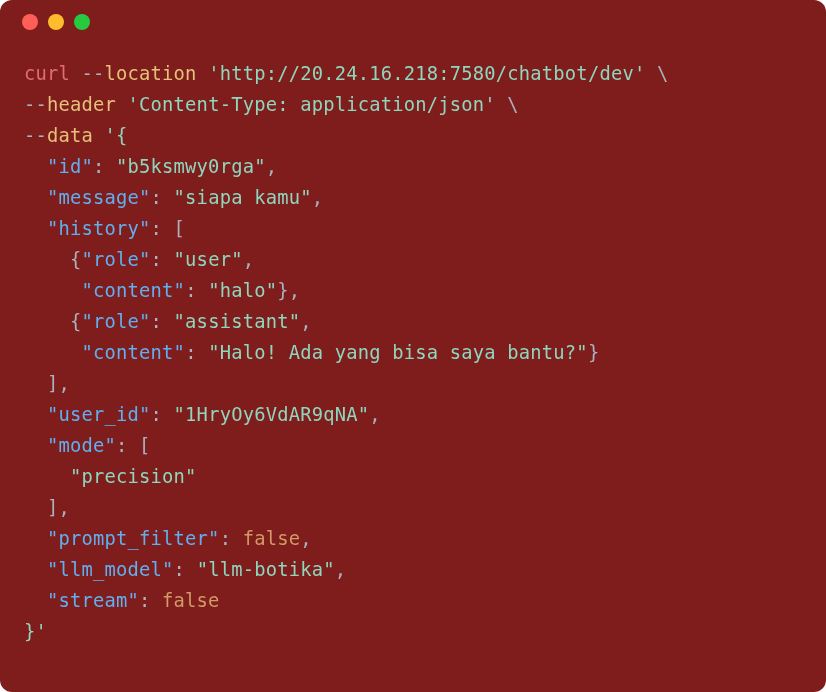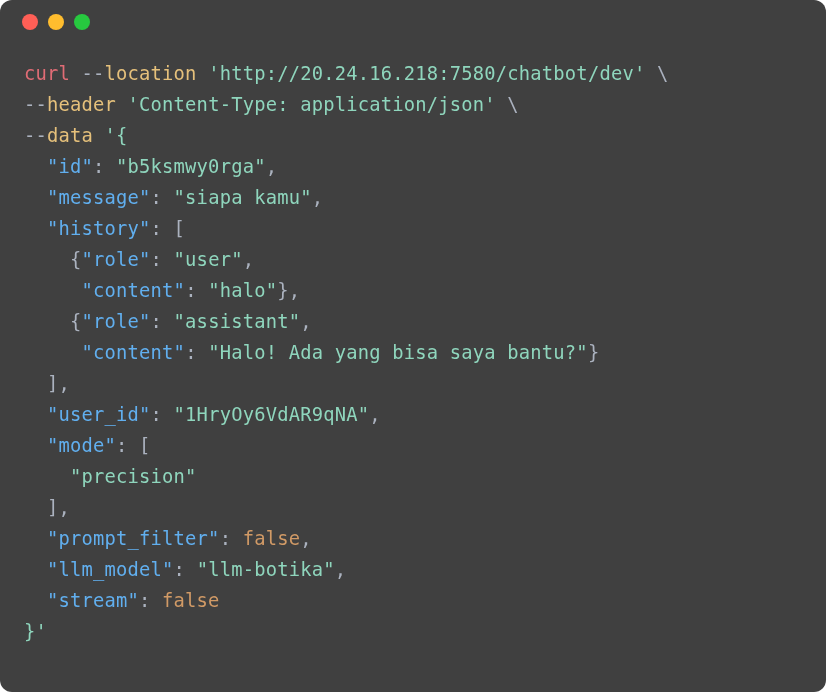--- a/index.html
+++ b/index.html
@@ -8,21 +8,21 @@
     box-sizing: border-box;
   }
   body {
     background: #ffffff;
     font-family: "SF Mono", "Menlo", "Consolas", "DejaVu Sans Mono", monospace;
     padding: 0;
   }
   .window {
     width: 826px;
     height: 692px;
-    background: #404040;
+    background: #7f1d1d;
     border-radius: 12px;
     overflow: hidden;
     position: relative;
   }
   .titlebar {
     height: 44px;
     display: flex;
     align-items: center;
     padding-left: 22px;
     gap: 10px;

